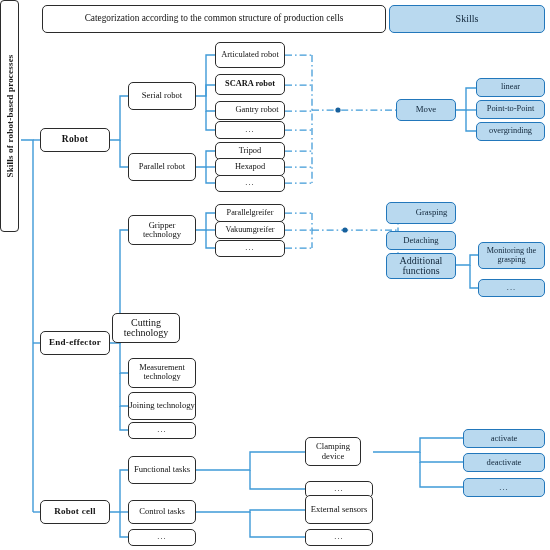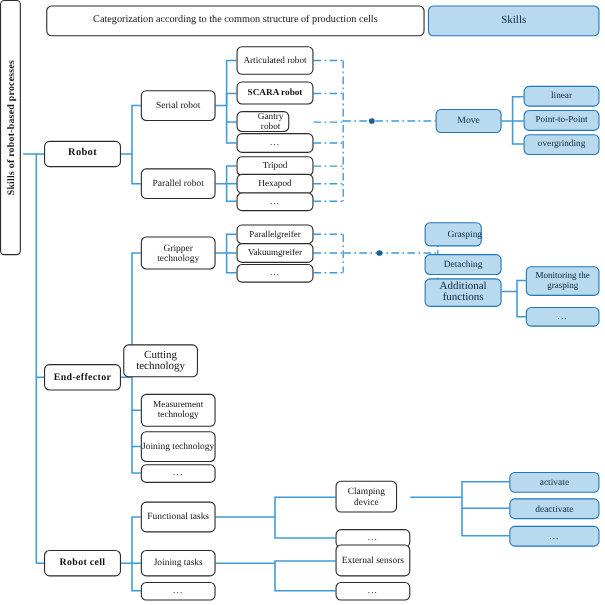--- a/index.html
+++ b/index.html
@@ -123,21 +123,21 @@
     <span>Skills of robot-based processes</span>
   </div>
 
   <div class="node n-white strong" style="left:40px;top:128px;width:70px;height:24px;font-size:9.5px;">Robot</div>
 
   <div class="node n-white" style="left:128px;top:82px;width:68px;height:28px;font-size:8.6px;">Serial robot</div>
   <div class="node n-white" style="left:128px;top:153px;width:68px;height:28px;font-size:8.6px;">Parallel robot</div>
 
   <div class="node n-white" style="left:215px;top:42px;width:70px;height:26px;font-size:8.4px;">Articulated robot</div>
   <div class="node n-white" style="left:215px;top:74px;width:70px;height:21px;font-size:8.4px;font-weight:bold;">SCARA robot</div>
-  <div class="node n-white" style="left:215px;top:101px;width:48px;height:19px;font-size:8.4px;padding-left:14px;">Gantry robot</div>
+  <div class="node n-white" style="left:215px;top:101px;width:70px;height:19px;font-size:8.4px;padding-left:14px;">Gantry robot</div>
   <div class="node n-white ell" style="left:215px;top:121px;width:70px;height:18px;font-size:8.4px;">...</div>
 
   <div class="node n-white" style="left:215px;top:142px;width:70px;height:18px;font-size:8.4px;">Tripod</div>
   <div class="node n-white" style="left:215px;top:158px;width:70px;height:18px;font-size:8.4px;">Hexapod</div>
   <div class="node n-white ell" style="left:215px;top:175px;width:70px;height:17px;font-size:8.4px;">...</div>
 
   <div class="node n-blue" style="left:396px;top:99px;width:60px;height:22px;font-size:8.8px;">Move</div>
   <div class="node n-blue" style="left:476px;top:78px;width:69px;height:19px;font-size:8.4px;">linear</div>
   <div class="node n-blue" style="left:476px;top:100px;width:69px;height:19px;font-size:8.4px;">Point-to-Point</div>
   <div class="node n-blue" style="left:476px;top:122px;width:69px;height:19px;font-size:8.4px;">overgrinding</div>
@@ -147,30 +147,30 @@
   <div class="node n-white" style="left:128px;top:215px;width:68px;height:30px;font-size:8.6px;">Gripper technology</div>
   <div class="node n-white" style="left:112px;top:313px;width:68px;height:30px;font-size:10px;">Cutting technology</div>
   <div class="node n-white" style="left:128px;top:358px;width:68px;height:30px;font-size:8.4px;">Measurement technology</div>
   <div class="node n-white" style="left:128px;top:392px;width:68px;height:28px;font-size:8.6px;">Joining technology</div>
   <div class="node n-white ell" style="left:128px;top:422px;width:68px;height:17px;font-size:8.4px;">...</div>
 
   <div class="node n-white" style="left:215px;top:204px;width:70px;height:18px;font-size:8.2px;">Parallelgreifer</div>
   <div class="node n-white" style="left:215px;top:221px;width:70px;height:18px;font-size:8.2px;">Vakuumgreifer</div>
   <div class="node n-white ell" style="left:215px;top:240px;width:70px;height:17px;font-size:8.4px;">...</div>
 
-  <div class="node n-blue" style="left:386px;top:202px;width:52px;height:22px;font-size:8.6px;padding-left:21px;">Grasping</div>
+  <div class="node n-blue" style="left:386px;top:202px;width:70px;height:22px;font-size:8.6px;padding-left:21px;">Grasping</div>
   <div class="node n-blue" style="left:386px;top:231px;width:70px;height:19px;font-size:8.6px;">Detaching</div>
   <div class="node n-blue" style="left:386px;top:253px;width:70px;height:26px;font-size:10px;">Additional functions</div>
   <div class="node n-blue" style="left:478px;top:242px;width:67px;height:27px;font-size:8.2px;">Monitoring the grasping</div>
   <div class="node n-blue ell" style="left:478px;top:279px;width:67px;height:18px;font-size:8.4px;">...</div>
 
   <div class="node n-white strong" style="left:40px;top:500px;width:70px;height:24px;font-size:9px;">Robot cell</div>
 
   <div class="node n-white" style="left:128px;top:456px;width:68px;height:28px;font-size:8.6px;">Functional tasks</div>
-  <div class="node n-white" style="left:128px;top:500px;width:68px;height:24px;font-size:8.6px;">Joining tasks</div>
+  <div class="node n-white" style="left:128px;top:500px;width:68px;height:24px;font-size:8.6px;">Control tasks</div>
   <div class="node n-white ell" style="left:128px;top:529px;width:68px;height:17px;font-size:8.4px;">...</div>
 
   <div class="node n-white" style="left:305px;top:437px;width:56px;height:29px;font-size:8.6px;">Clamping device</div>
   <div class="node n-white ell" style="left:305px;top:481px;width:68px;height:17px;font-size:8.4px;">...</div>
   <div class="node n-white" style="left:305px;top:495px;width:68px;height:29px;font-size:8.6px;">External sensors</div>
   <div class="node n-white ell" style="left:305px;top:529px;width:68px;height:17px;font-size:8.4px;">...</div>
 
   <div class="node n-blue" style="left:463px;top:429px;width:82px;height:19px;font-size:8.6px;">activate</div>
   <div class="node n-blue" style="left:463px;top:453px;width:82px;height:19px;font-size:8.6px;">deactivate</div>
   <div class="node n-blue ell" style="left:463px;top:478px;width:82px;height:19px;font-size:8.6px;">...</div>

